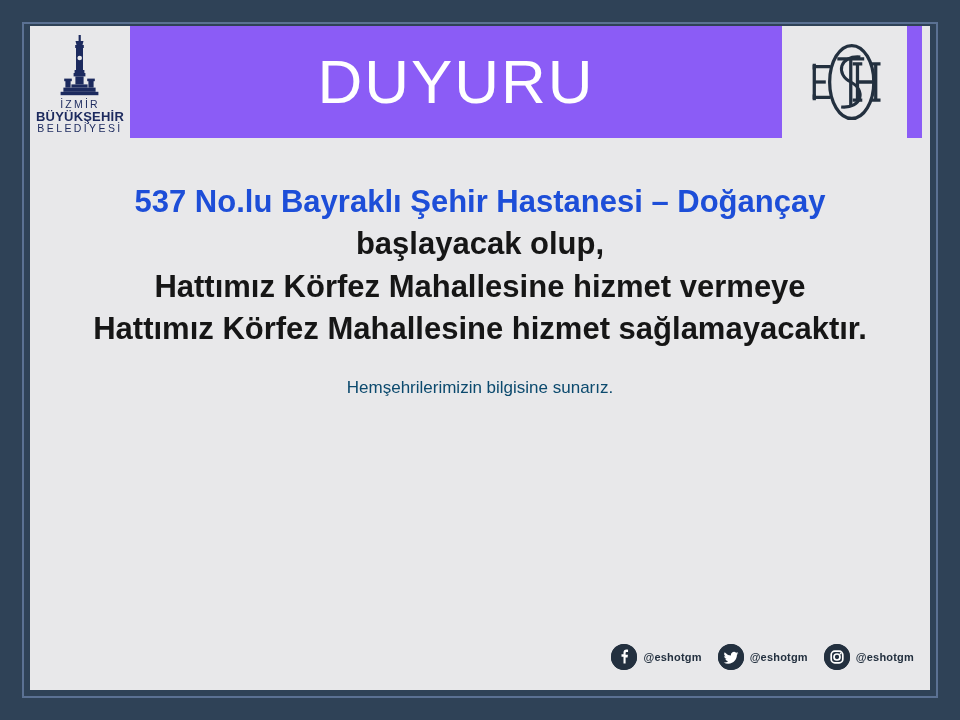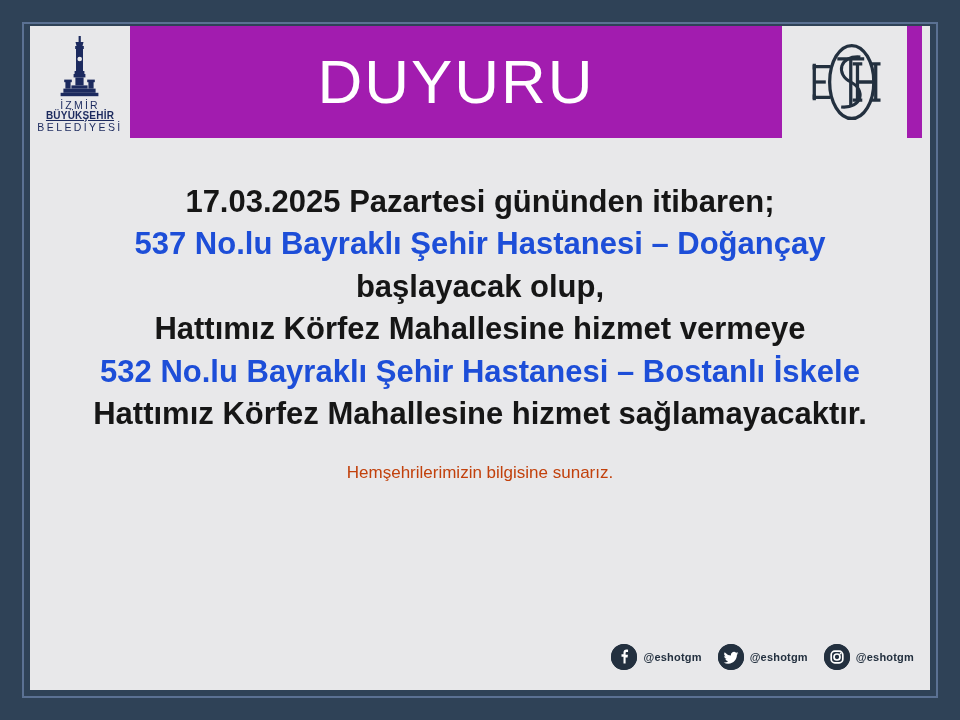--- a/index.html
+++ b/index.html
@@ -31,21 +31,21 @@
     background:#e8e8ea;
     box-sizing:border-box;
     overflow:hidden;
   }
 
   
   .header{
     position:absolute;
     left:0;top:0;right:8px;
     height:112px;
-    background:#a21caf;
+    background:#8b5cf6;
   }
   .logo-panel-left{
     position:absolute;
     left:0;top:0;
     width:100px;height:112px;
     background:#e8e8ea;
     display:flex;align-items:center;justify-content:center;
   }
   .logo-panel-right{
     position:absolute;
@@ -73,21 +73,21 @@
     padding-top:4px;
   }
   .izmir-mark{display:block;}
   .izmir-text{
     text-align:center;
     color:#1c2a5e;
     line-height:1.05;
     margin-top:1px;
   }
   .izmir-l1{font-size:10.5px;letter-spacing:2.2px;font-weight:400;}
-  .izmir-l2{font-size:10px;letter-spacing:0.2px;font-weight:700;text-decoration:underline;}
+  .izmir-l2{font-size:13px;letter-spacing:0.2px;font-weight:700;}
   .izmir-l3{font-size:10.5px;letter-spacing:2.4px;font-weight:500;}
 
   
   .body-text{
     position:absolute;
     left:0;right:0;top:155px;
     text-align:center;
     padding:0 18px;
     box-sizing:border-box;
   }
@@ -97,21 +97,21 @@
     line-height:1.37;
     color:#161616;
     white-space:nowrap;
     font-family:"Liberation Sans", sans-serif;
   }
   .line.red{color:#1d4ed8;}
   .closing{
     margin-top:26px;
     font-size:17px;
     font-weight:400;
-    color:#c2410c;
+    color:#0c4a6e;
     line-height:1.3;
   }
 
   
   .social{
     position:absolute;
     right:16px;bottom:20px;
     display:flex;align-items:flex-end;gap:16px;
   }
   .social-item{display:flex;align-items:center;gap:6px;}
@@ -188,25 +188,23 @@
             <path d="M58 31 h10 M77 31 h10 M58 69 h10 M77 69 h10"></path>
 
             <path d="M42 26 h28 M56 26 v50"></path>
           </g>
         </svg>
       </div>
 
     </div>
 
     <div class="body-text">
-      <div class="line">17.03.2025 Pazartesi gününden itibaren;</div>
       <div class="line red">537 No.lu Bayraklı Şehir Hastanesi – Doğançay</div>
       <div class="line">başlayacak olup,</div>
       <div class="line">Hattımız Körfez Mahallesine hizmet vermeye</div>
-      <div class="line red">532 No.lu Bayraklı Şehir Hastanesi – Bostanlı İskele</div>
       <div class="line">Hattımız Körfez Mahallesine hizmet sağlamayacaktır.</div>
       <div class="closing">Hemşehrilerimizin bilgisine sunarız.</div>
     </div>
 
     <div class="social">
 
       <div class="social-item">
         <span class="social-icon">
           <svg width="26" height="26" viewBox="0 0 26 26">
             <circle cx="13" cy="13" r="13" fill="#23303f"></circle>

